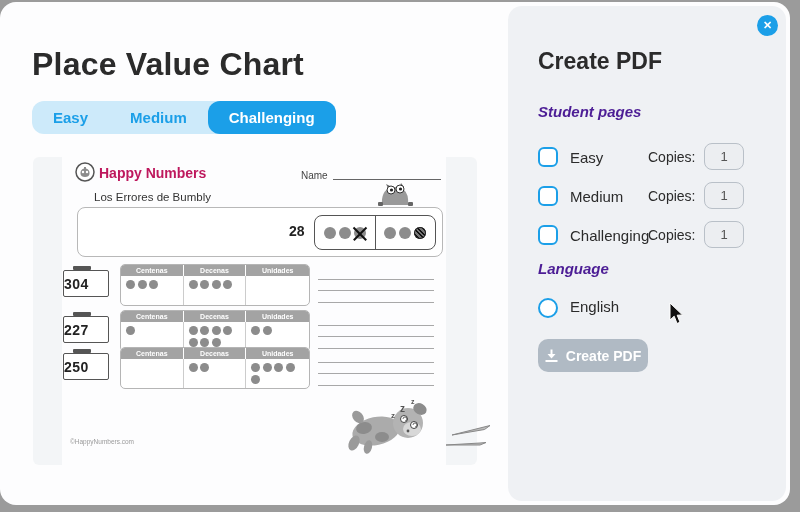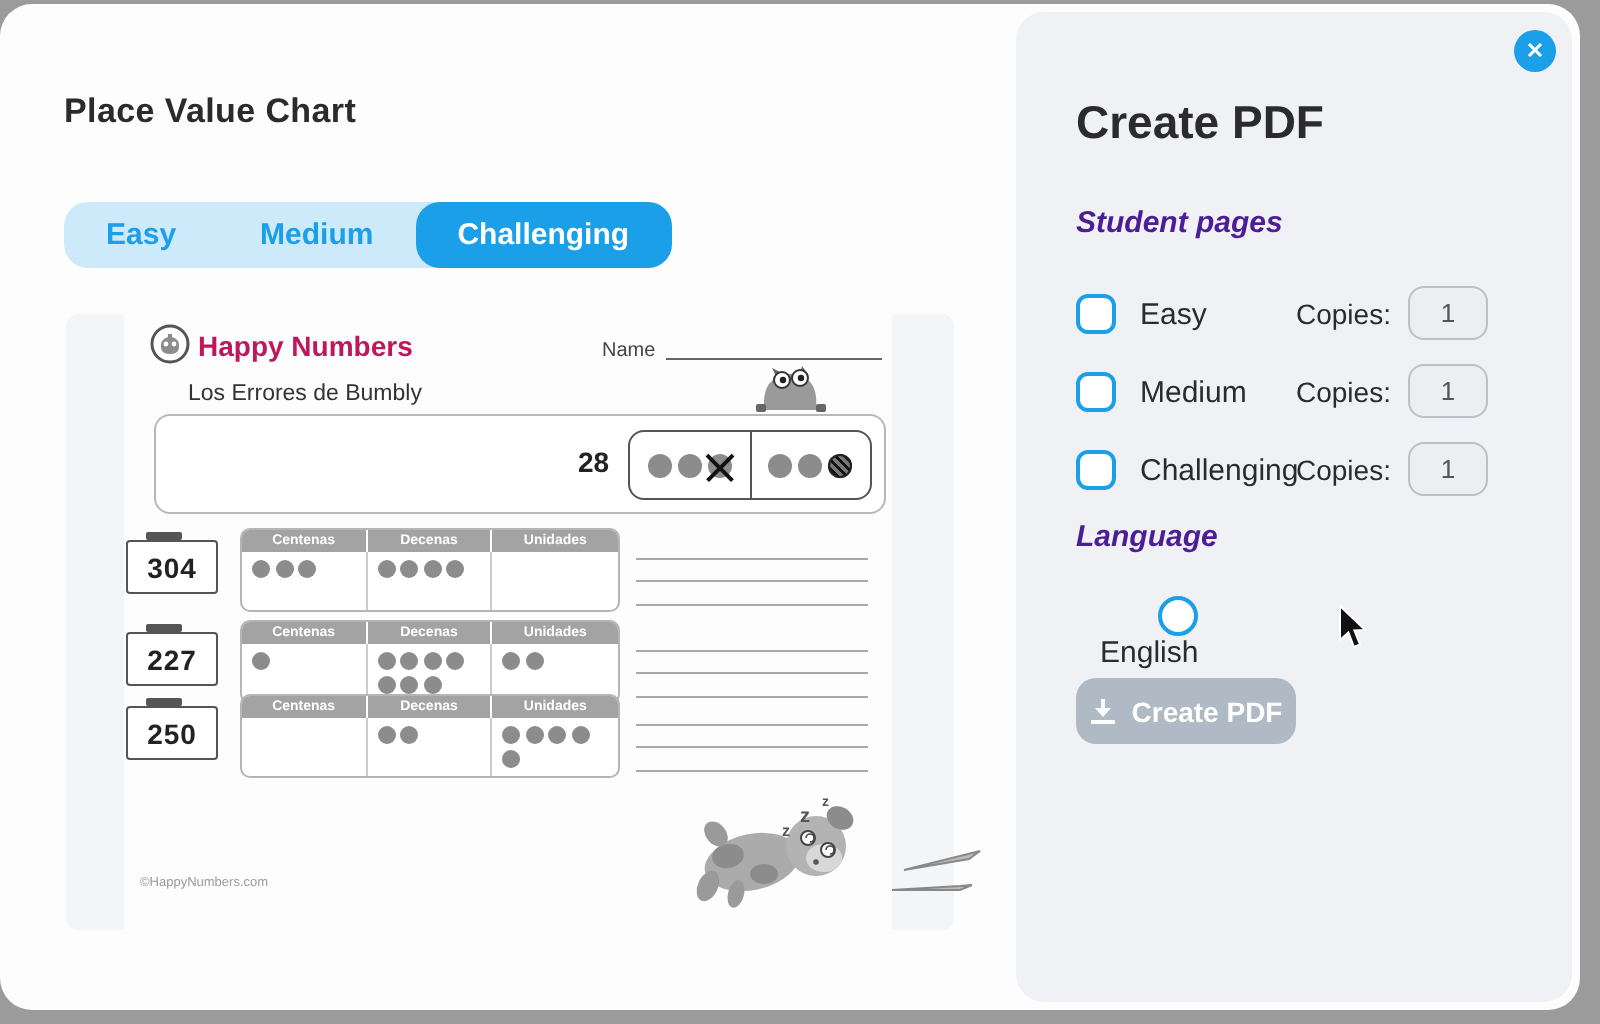--- a/index.html
+++ b/index.html
@@ -8,21 +8,21 @@
     width:800px; height:512px; position:relative; overflow:hidden;
     background:#9b9b9b;
     font-family:"Liberation Sans", sans-serif;
   }
   .modal {
     position:absolute; left:0; top:2px; right:10px; bottom:7px;
     background:#fdfdfe; border-radius:16px;
   }
   .page-title {
     position:absolute; left:32px; top:44px; margin:0;
-    font-size:17px; font-weight:700; color:#2b2b2b; letter-spacing:.2px;
+    font-size:32px; font-weight:700; color:#2b2b2b; letter-spacing:.2px;
   }
   
   .tabbar {
     position:absolute; left:32px; top:99px; height:33px;
     background:#cdeafa; border-radius:12px; display:inline-flex; align-items:stretch;
   }
   .tab {
     border:0; background:transparent; color:#1b9fe8; font-weight:700;
     font-size:15px; padding:0 21px; border-radius:12px; cursor:pointer;
     font-family:inherit;
@@ -69,21 +69,21 @@
   .disc.scribbled {
     background:repeating-linear-gradient(45deg,#111 0 1.5px,#777 1.5px 3.2px);
     box-shadow:inset 0 0 0 1px #222;
   }
   .rows { left:0; top:105px; width:100%; height:140px; }
   .wrow { position:absolute; left:0; width:100%; height:46px; }
   .wrow:nth-child(1){ top:0; } .wrow:nth-child(2){ top:46px; } .wrow:nth-child(3){ top:83px; }
   .numtag {
     left:1px; top:8px; width:46px; height:27px; background:#fff;
     border:1.5px solid #555; border-radius:2px;
-    display:flex; align-items:center; justify-content:center;
+    display:flex; align-items:center; 
   }
   .numtag::before {
     content:""; position:absolute; top:-5px; left:9px; width:18px; height:4px;
     background:#555; border-radius:1px;
   }
   .numtag span { position:static; font-size:14px; font-weight:700; color:#222; letter-spacing:.5px; }
   .ptable {
     left:58px; top:2px; width:190px; height:42px; background:#fff;
     border:1px solid #b5b5b5; border-radius:5px; overflow:hidden;
     display:grid; grid-template-columns:1fr 1fr 1fr; grid-template-rows:11px auto;
@@ -130,21 +130,21 @@
     background:#fff; flex:0 0 auto; cursor:pointer;
   }
   .plabel { margin-left:12px; font-size:15px; color:#2b2b2b; }
   .copies-label { position:absolute; left:110px; font-size:14px; color:#2b2b2b; }
   .copies-input {
     position:absolute; left:166px; top:-3px; width:40px; height:27px;
     border:1px solid #b9c0c8; border-radius:8px; background:#eceef1;
     text-align:center; font-size:13px; color:#555; font-family:inherit; padding:0;
   }
   .langs { position:absolute; left:30px; top:292px; display:flex; align-items:center; }
-  .lrow { display:flex; align-items:flex-end; cursor:pointer;flex-direction:column; }
+  .lrow { display:flex; align-items:flex-start; cursor:pointer; }
   .lrow + .lrow { margin-left:42px; }
   .radio {
     width:20px; height:20px; border:2px solid #1b9fe8; border-radius:50%;
     background:#fff; position:relative; flex:0 0 auto;
   }
   .radio.selected::after {
     content:""; position:absolute; inset:3px; border-radius:50%; background:#1b9fe8;
   }
   .llabel { margin-left:12px; font-size:15px; color:#2b2b2b; }
   .cursor { position:absolute; left:161px; top:297px; width:16px; height:22px; }

